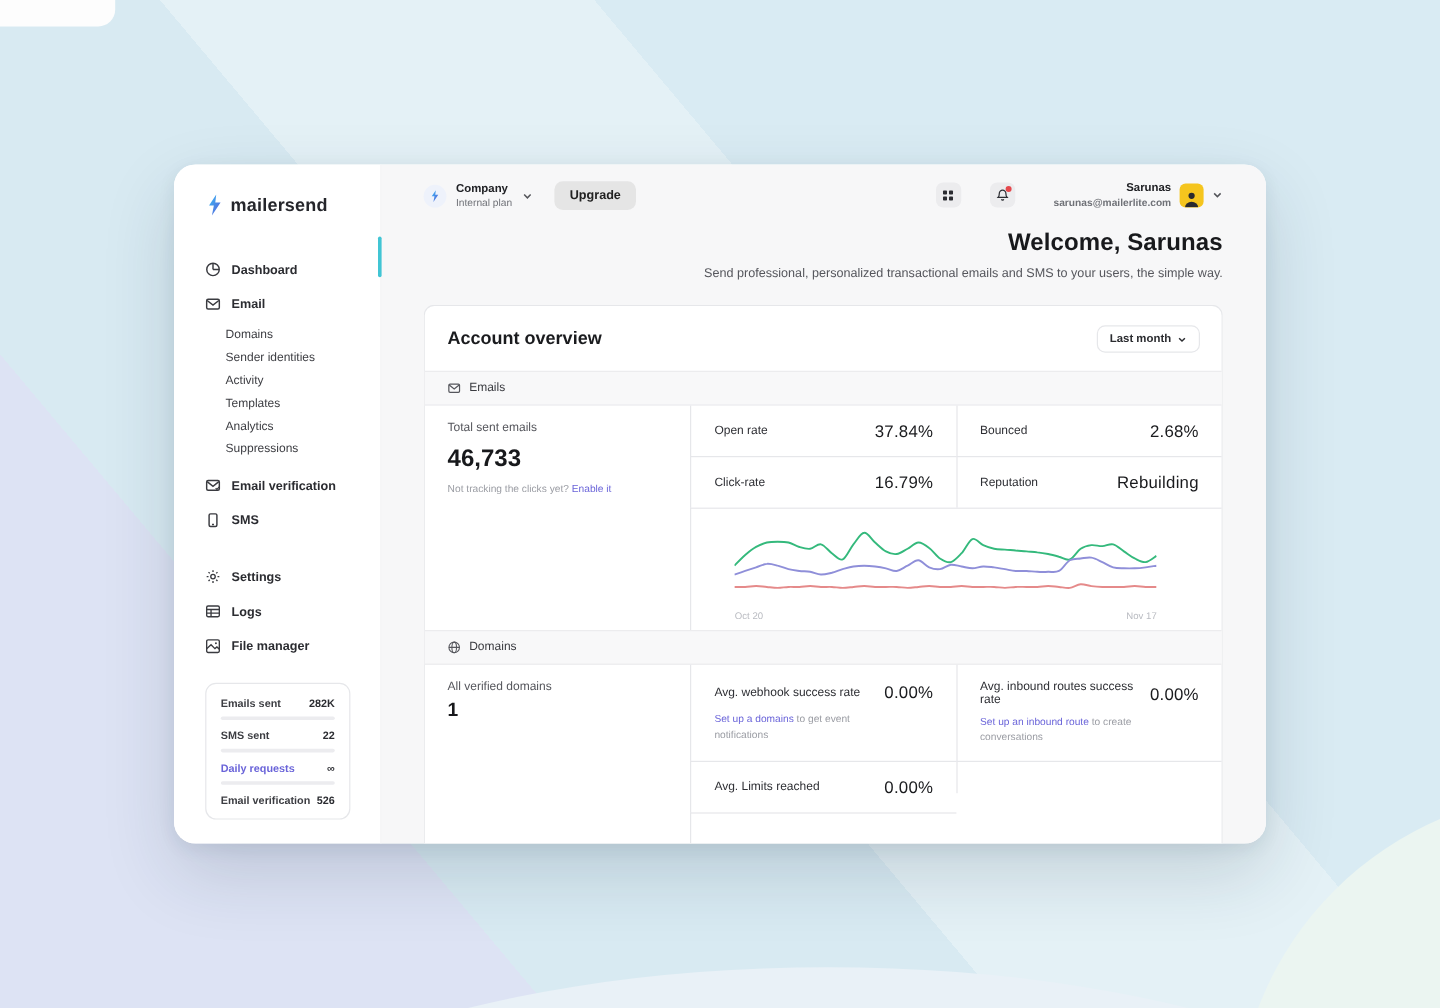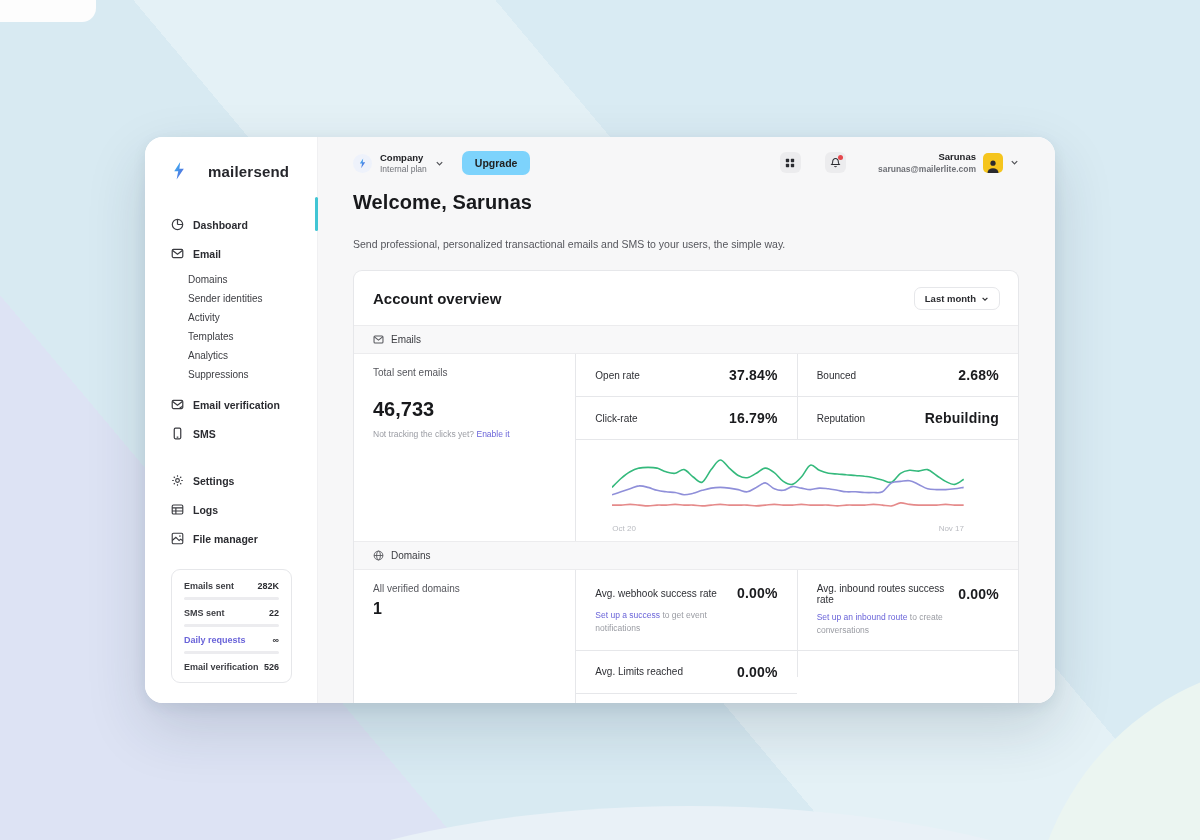--- a/index.html
+++ b/index.html
@@ -26,21 +26,21 @@
   .bottom-right-blob{position:absolute;left:1030px;top:660px;width:560px;height:560px;background:#ebf5f1;border-radius:50%;}
 
   .window{
     position:absolute;left:145px;top:137px;width:910px;height:566px;
     background:#fff;border-radius:18px;overflow:hidden;display:flex;
     box-shadow:0 24px 60px rgba(25,45,70,.16), 0 4px 14px rgba(25,45,70,.08);
   }
 
   
   .sidebar{width:173px;flex:none;background:#fff;position:relative;border-right:1px solid #f0f0f2;}
-  .logo{display:flex;align-items:center;gap:21px;padding:25px 0 0 26px;}
+  .logo{display:flex;align-items:center;gap:5px;padding:25px 0 0 26px;}
   .logo-text{font-size:15px;font-weight:bold;letter-spacing:.2px;color:#25262b;}
   .nav{margin-top:30px;}
   .nav-item{display:flex;align-items:center;gap:9px;padding:8px 0 8px 26px;cursor:pointer;position:relative;}
   .nav-item .lbl{font-size:10.5px;font-weight:bold;color:#2b2c31;}
   .nav-item svg{flex:none;}
   .active-bar{position:absolute;right:-1px;top:60px;width:3px;height:34px;background:var(--active-teal);border-radius:2px;}
   .subnav{margin:2px 0 6px 0;}
   .subnav-item{font-size:10px;color:#3c3d42;padding:4px 0 4px 43px;cursor:pointer;}
   .nav-gap{height:18px;}
   .usage-card{
@@ -56,36 +56,36 @@
 
   
   .main{flex:1;background:#f7f7f8;display:flex;flex-direction:column;overflow:hidden;}
   .topbar{display:flex;align-items:center;padding:14px 36px 0 35px;}
   .company{display:flex;align-items:center;gap:8px;cursor:pointer;}
   .company-avatar{width:19px;height:19px;border-radius:50%;background:#eef2fb;display:flex;align-items:center;justify-content:center;}
   .company-name{font-size:9.5px;font-weight:bold;color:#202125;line-height:1.25;}
   .company-plan{font-size:8.5px;color:var(--text-2);line-height:1.25;}
   .chev{color:#54555a;}
   .upgrade-btn{
-    margin-left:18px;background:#7dd3fc;border:none;border-radius:7px;
+    margin-left:18px;background:#e5e5e5;border:none;border-radius:7px;
     padding:6px 13px;font-size:10.5px;font-weight:bold;color:#222;cursor:pointer;
     font-family:"Liberation Sans", sans-serif;
   }
   .topbar-right{margin-left:auto;display:flex;align-items:center;gap:24px;}
   .icon-btn{width:21px;height:21px;border-radius:6px;background:#ececee;border:none;display:flex;align-items:center;justify-content:center;cursor:pointer;position:relative;}
   .notif-dot{position:absolute;top:3px;right:3px;width:5px;height:5px;border-radius:50%;background:var(--notif-red);}
   .userblock{display:flex;align-items:center;gap:7px;margin-left:8px;cursor:pointer;}
   .user-meta{text-align:right;}
   .user-name{font-size:9.5px;font-weight:bold;color:#202125;line-height:1.3;}
   .user-email{font-size:8.5px;color:var(--text-2);line-height:1.3;font-weight:bold;}
   .user-avatar{width:20px;height:20px;border-radius:5px;background:var(--avatar-yellow);display:flex;align-items:flex-end;justify-content:center;overflow:hidden;}
 
-  .welcome{padding:16px 36px 0 35px;}
+  .welcome{padding:16px 36px 0 35px;text-align:right;}
   .welcome-title{font-size:20px;font-weight:bold;color:#18191c;letter-spacing:.1px;}
-  .welcome-sub{font-size:10.5px;color:#55565c;margin-top:24px;}
+  .welcome-sub{font-size:10.5px;color:#55565c;margin-top:8px;}
 
   .card{
     margin:20px 36px 0 35px;background:#fff;border:1px solid var(--border);
     border-bottom:none;border-radius:9px 9px 0 0;
   }
   .card-head{display:flex;align-items:center;justify-content:space-between;padding:16px 18px 15px 19px;}
   .card-title{font-size:15px;font-weight:bold;color:#1a1b1e;}
   .period-btn{
     display:flex;align-items:center;gap:5px;background:#fff;border:1px solid var(--border);
     border-radius:7px;padding:5px 10px;font-size:9.5px;font-weight:bold;color:#2a2b2f;cursor:pointer;
@@ -97,24 +97,24 @@
     padding:8px 19px;
   }
   .section-bar .s-lbl{font-size:10px;font-weight:normal;color:#3a3b40;}
 
   .grid{display:grid;grid-template-columns:1fr 1fr 1fr;}
   .cell{padding:13px 19px;}
   .cell.bl{border-left:1px solid var(--border);align-items:center;}
   .cell.bt{border-top:1px solid var(--border);}
   .metric{display:flex;align-items:center;justify-content:space-between;min-height:20px;}
   .metric .m-lbl{font-size:10px;color:#2e2f34;}
-  .metric .m-val{font-size:14px;font-weight:bold;color:#1a1b1e;letter-spacing:.2px;}
+  .metric .m-val{font-size:14px;font-weight:normal;color:#1a1b1e;letter-spacing:.2px;}
   .total-cell{grid-row:span 3;}
   .total-lbl{font-size:10px;color:#55565c;}
-  .total-val{font-size:20px;font-weight:bold;color:#18191c;margin-top:20px;}
+  .total-val{font-size:20px;font-weight:bold;color:#18191c;margin-top:9px;}
   .total-note{font-size:8.5px;color:var(--text-3);margin-top:8px;}
   .total-note a{color:var(--accent-purple);text-decoration:none;cursor:pointer;}
   .chart-cell{grid-column:2 / span 2;height:102px;padding:12px 54px 0 36px;}
   .chart-labels{display:flex;justify-content:space-between;font-size:8px;color:#b9bbc1;margin-top:2px;}
   .verified-cell{grid-row:span 3;}
   .v-lbl{font-size:10px;color:#55565c;}
   .v-val{font-size:16px;font-weight:bold;color:#18191c;margin-top:6px;}
   .d-metric-note{font-size:8.5px;color:var(--text-3);margin-top:6px;line-height:1.5;width:150px;}
   .d-metric-note a{color:var(--accent-purple);text-decoration:none;cursor:pointer;}
   .clip-row{height:22px;border-top:1px solid var(--border);}
@@ -365,21 +365,21 @@
       <div class="grid">
         <div class="cell verified-cell">
           <div class="v-lbl">All verified domains</div>
           <div class="v-val">1</div>
         </div>
         <div class="cell bl domains-row1">
           <div class="metric">
             <span class="m-lbl">Avg. webhook success rate</span>
             <span class="m-val">0.00%</span>
           </div>
-          <div class="d-metric-note"><a>Set up a success</a><span> to get event notifications</span></div>
+          <div class="d-metric-note"><a>Set up a domains</a><span> to get event notifications</span></div>
         </div>
         <div class="cell bl domains-row1">
           <div class="metric">
             <span class="m-lbl">Avg. inbound routes success rate</span>
             <span class="m-val">0.00%</span>
           </div>
           <div class="d-metric-note"><a>Set up an inbound route</a><span> to create conversations</span></div>
         </div>
         <div class="cell bl bt metric">
           <span class="m-lbl">Avg. Limits reached</span>

